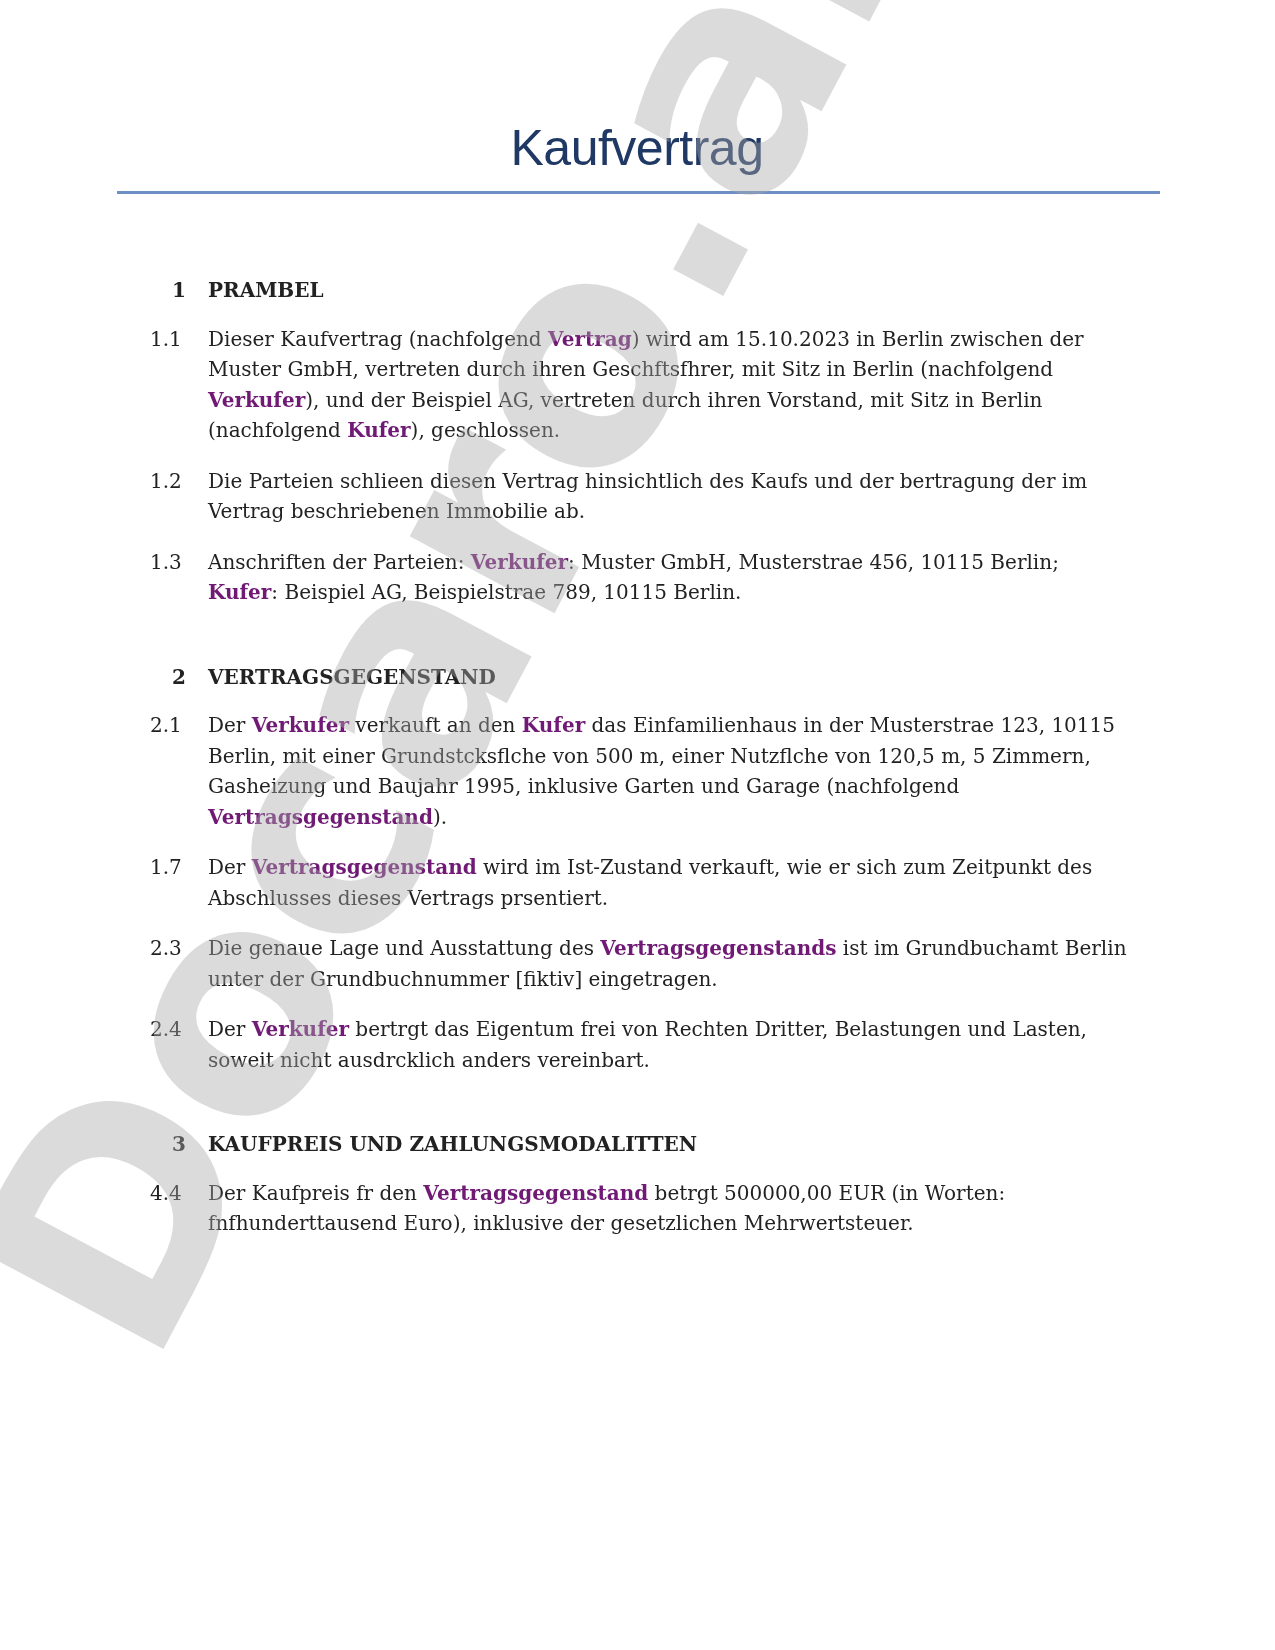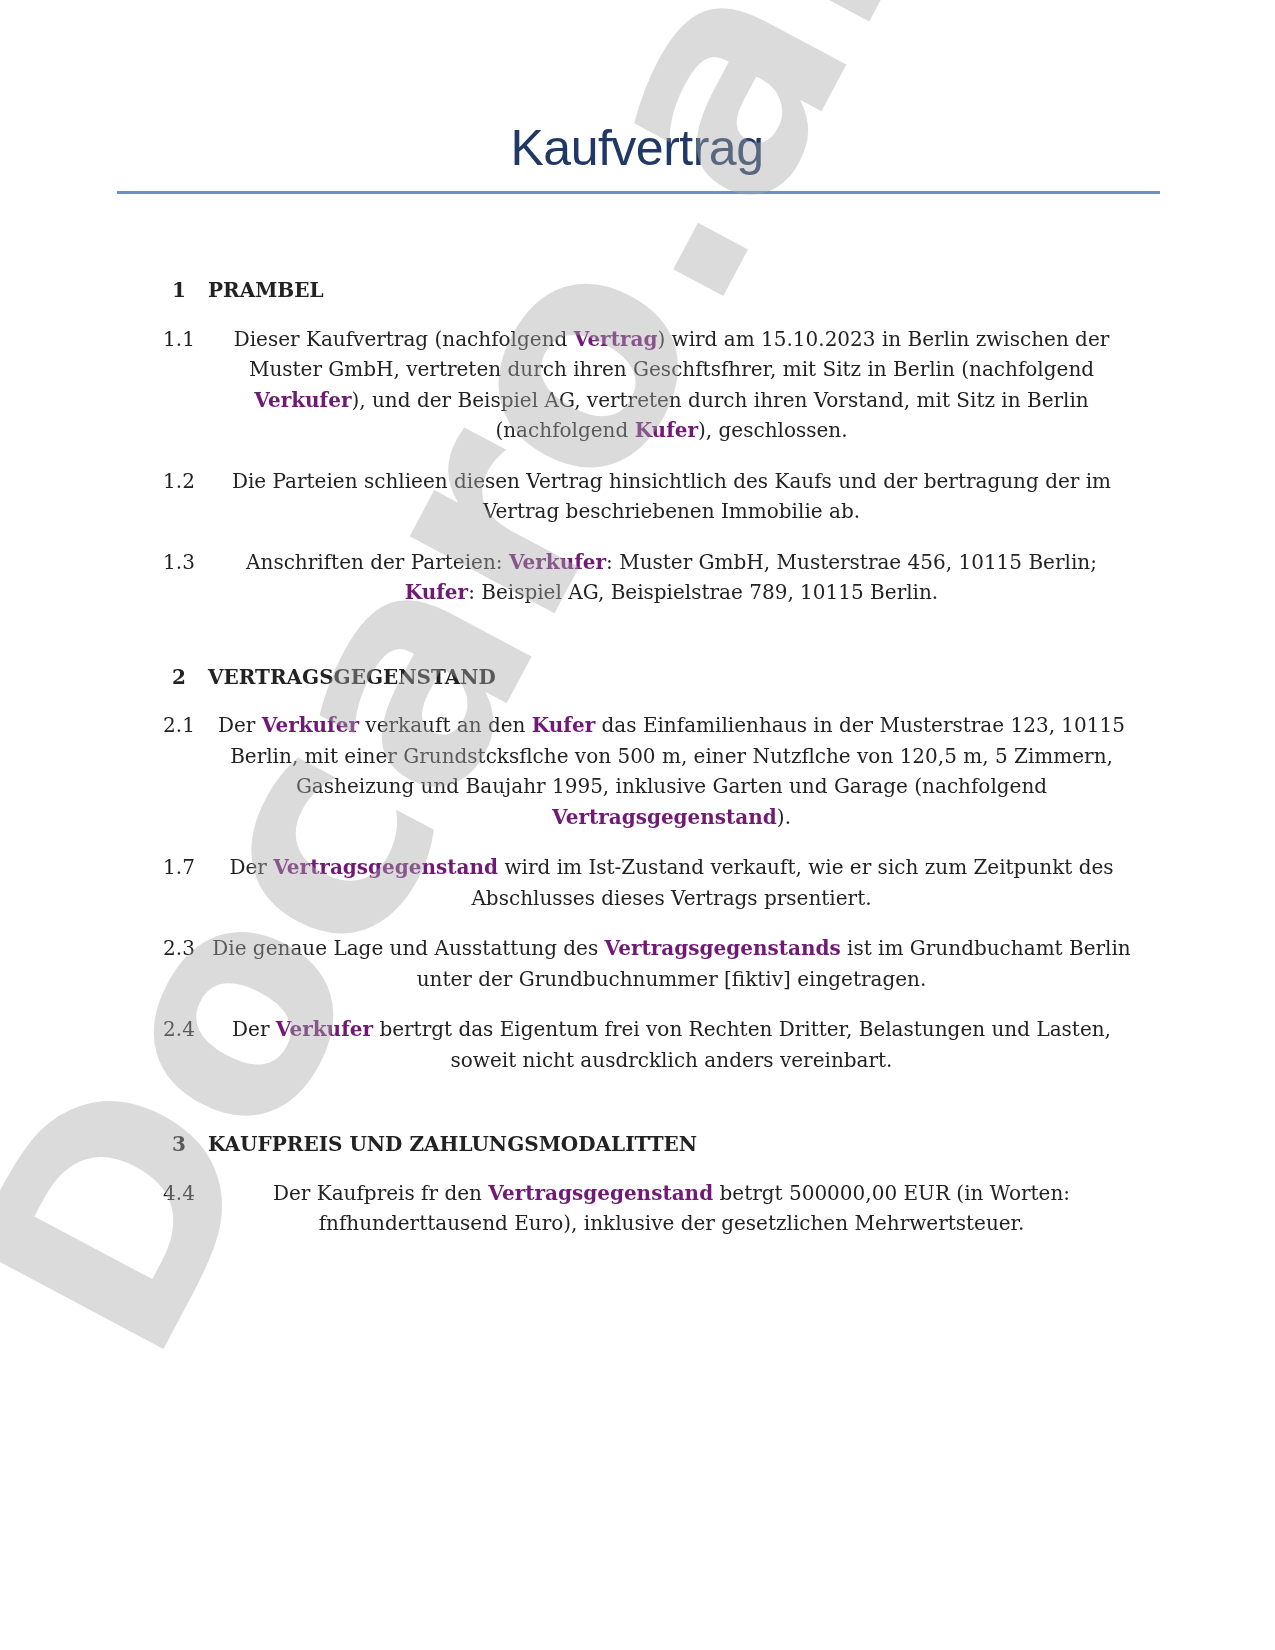--- a/index.html
+++ b/index.html
@@ -7,21 +7,21 @@
            font-family: "DejaVu Serif", "Liberation Serif", serif; color: #222; }
     .page { position: absolute; left: 0; top: 0; width: 1275px; height: 1650px; }
     .title { position: absolute; left: 117px; width: 1040px; top: 118px; text-align: center;
              font-family: "Liberation Sans", "DejaVu Sans", sans-serif; font-size: 50px;
              color: #1f3864; letter-spacing: -0.5px; line-height: 60px; }
     .title-rule { position: absolute; left: 117px; top: 191px; width: 1043px; height: 3px; background: #6d8fc4; }
     .content { position: absolute; left: 150px; top: 275px; width: 985px; font-size: 20px; line-height: 30.5px; }
     .section-head { display: flex; font-weight: bold; margin-bottom: 18px; }
     .section-head .num { width: 58px; text-align: right; padding-right: 0; box-sizing: border-box; padding-right: 22px; flex: 0 0 58px; }
     .section { margin-bottom: 54px; }
-    .clause { display: flex; margin-bottom: 20px; text-align: center; }
+    .clause { display: flex; margin-bottom: 20px; }
     .clause .num { flex: 0 0 58px; width: 58px; }
     .clause .text { flex: 1; }
     b { font-weight: bold; color: #701a75; }
     .watermark { position: absolute; left: 190px; top: 760px; width: 1100px; text-align: center;
                  transform-origin: 0 0; transform: rotate(-62deg) translate(-560px, 0);
                  font-family: "DejaVu Sans", "Liberation Sans", sans-serif; font-weight: bold;
                  font-size: 300px; color: rgba(170,170,170,0.42); pointer-events: none; white-space: nowrap;
                  line-height: 1; }
   </style>
 </head>

